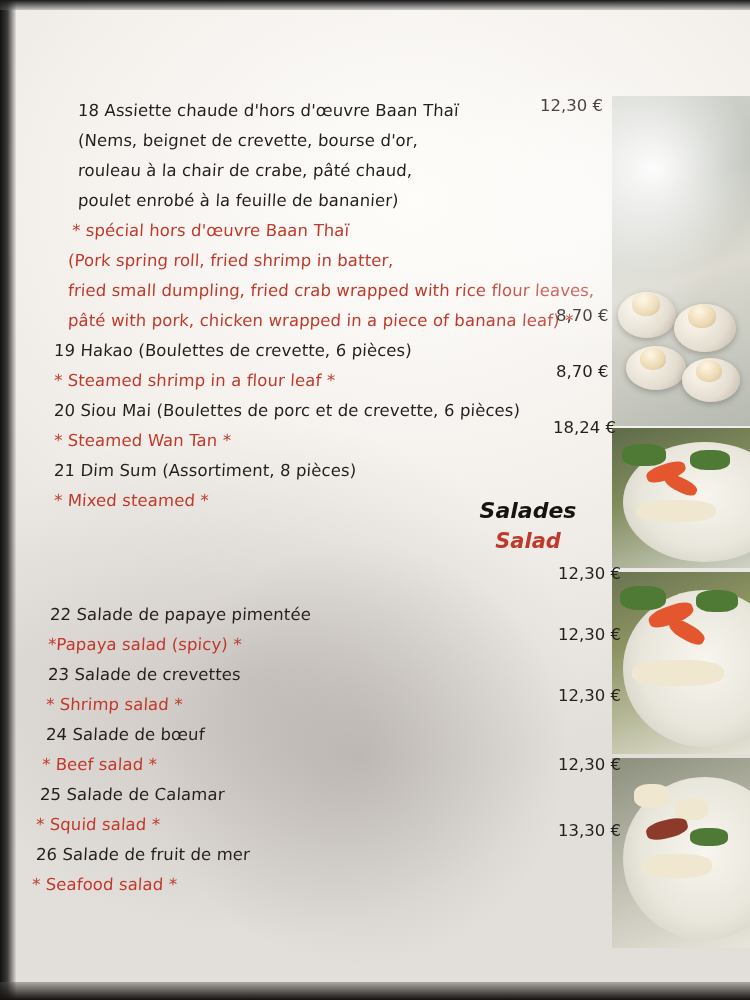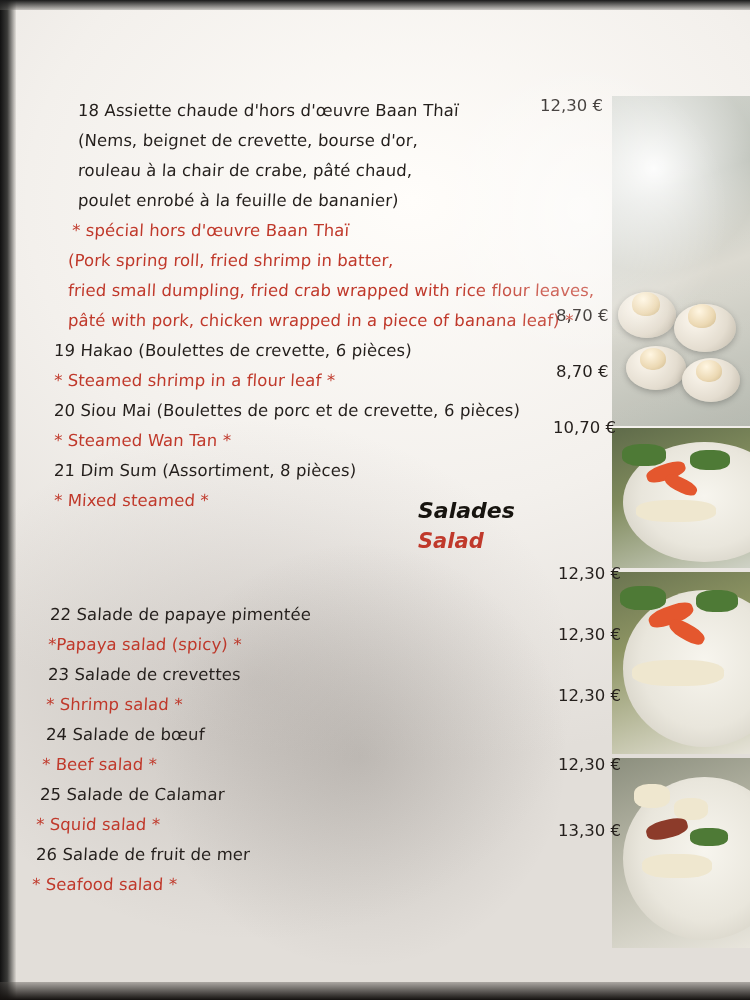--- a/index.html
+++ b/index.html
@@ -91,21 +91,21 @@
   .indent-3 { padding-left: 36px; }
   .indent-0 { padding-left: 22px; }
   .slant { display: inline-block; transform: skewX(-3deg); }
 
   
   .section-head {
     position: absolute;
     left: 418px;
     top: 496px;
     width: 220px;
-    text-align: left;
+    text-align: center;
   }
   .section-head div { line-height: 30px; }
 
   
   .photo {
     position: absolute;
     right: 0;
     overflow: hidden;
   }
   .p1 {
@@ -250,21 +250,21 @@
   </div>
 
   <div class="section-head">
     <div class="title-fr">Salades</div>
     <div class="title-en">Salad</div>
   </div>
 
   <div class="price" style="left:540px; top:96px;">12,30 €</div>
   <div class="price" style="left:556px; top:306px;">8,70 €</div>
   <div class="price" style="left:556px; top:362px;">8,70 €</div>
-  <div class="price" style="left:553px; top:418px;">10,70 €</div>
+  <div class="price" style="left:553px; top:418px;">18,24 €</div>
 
   <div class="price" style="left:558px; top:564px;">12,30 €</div>
   <div class="price" style="left:558px; top:625px;">12,30 €</div>
   <div class="price" style="left:558px; top:686px;">12,30 €</div>
   <div class="price" style="left:558px; top:755px;">12,30 €</div>
   <div class="price" style="left:558px; top:821px;">13,30 €</div>
 
   <div class="glare"></div>
   <div class="shadow-blob"></div>
 </div>

